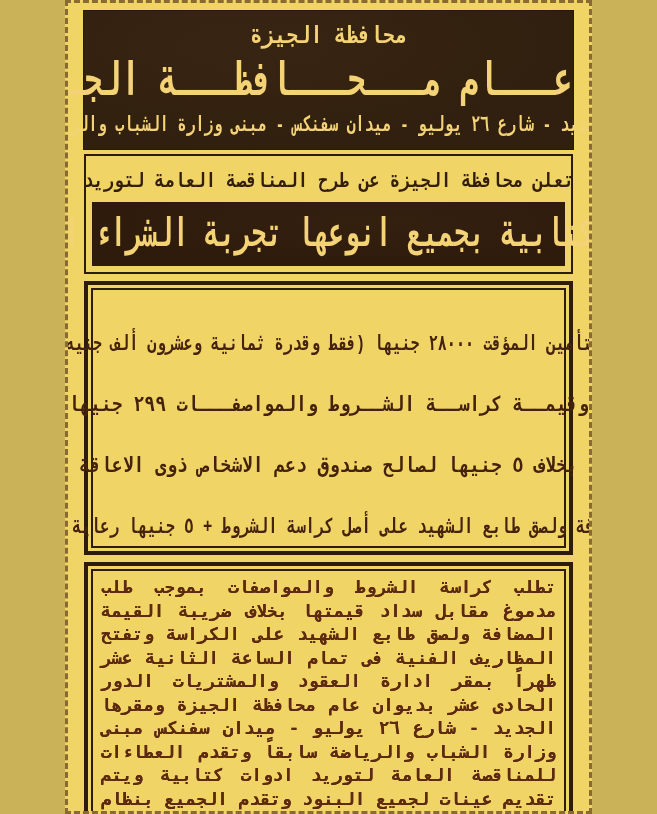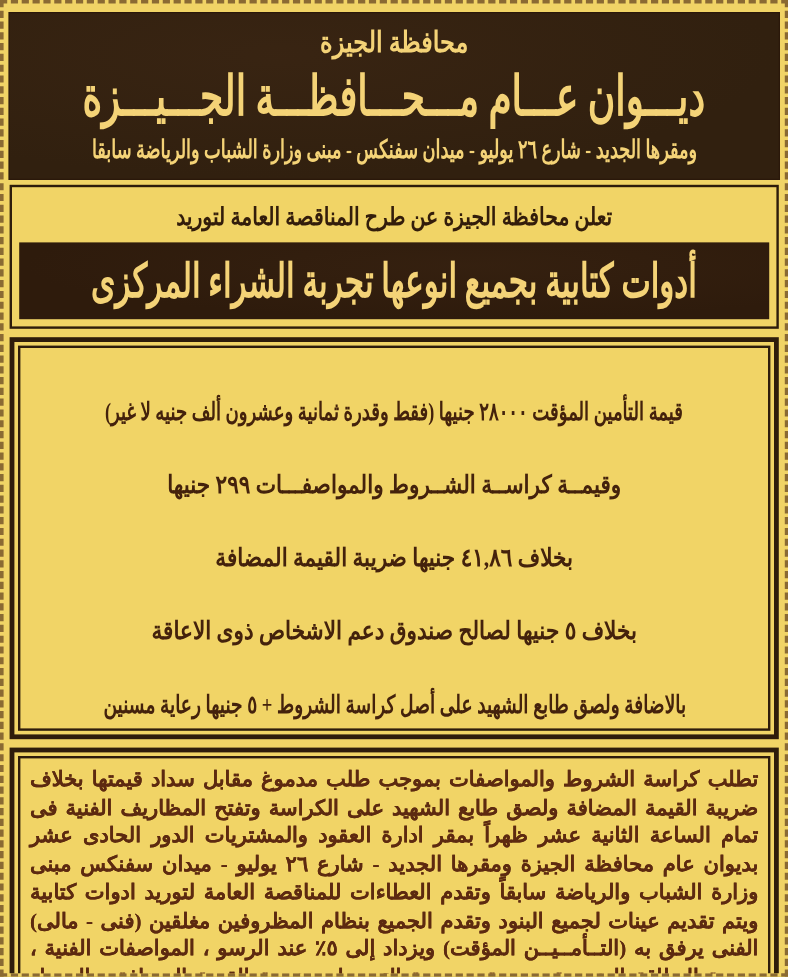--- a/index.html
+++ b/index.html
@@ -1,24 +1,24 @@
 <!DOCTYPE html>
 <html dir="rtl" lang="ar"><head>
 <meta charset="utf-8">
 <style>
   html,body{margin:0;padding:0;background:#c9b257;}
   .sheet{
     position:relative;
-    width:657px;height:814px;
+    width:527px;height:814px;
     margin:0 auto;
     box-sizing:border-box;
     background:#f1d466;
     border:3px dashed #8a6a33;
-    padding:8px 5px 10px;
-    font-family:Liberation Serif, serif;
+    padding:8px 16px 10px;
+    font-family:Liberation Mono, monospace;
     overflow:hidden;
   }
   .fitline{
     display:inline-block;
     white-space:nowrap;
     transform-origin:center center;
     font-weight:bold;
   }
   .centerline{
     display:flex;align-items:center;justify-content:center;
@@ -111,23 +111,20 @@
 
   <div class="ruled">
     <div class="inner">
       <div class="feeline centerline">
         <span class="fitline" style="transform: scale(0.838028, 1.15);">قيمة التأمين المؤقت ٢٨٠٠٠ جنيها (فقط وقدرة ثمانية وعشرون ألف جنيه لا غير)</span>
       </div>
       <div class="feeline centerline">
         <span class="fitline" style="transform: scale(1, 1.15);">وقيمــة كراســة الشــروط والمواصفـــات ٢٩٩ جنيها</span>
       </div>
       <div class="feeline centerline">
-        <span class="fitline" style="transform: scale(1, 1.15);">بخلاف ٤١,٨٦ جنيها ضريبة القيمة المضافة</span>
-      </div>
-      <div class="feeline centerline">
         <span class="fitline" style="transform: scale(1, 1.15);">بخلاف ٥ جنيها لصالح صندوق دعم الاشخاص ذوى الاعاقة</span>
       </div>
       <div class="feeline centerline">
         <span class="fitline" style="transform: scale(0.861071, 1.15);">بالاضافة ولصق طابع الشهيد على أصل كراسة الشروط + ٥ جنيها رعاية مسنين</span>
       </div>
     </div>
   </div>
 
   <div class="ruled">
     <div class="inner">

